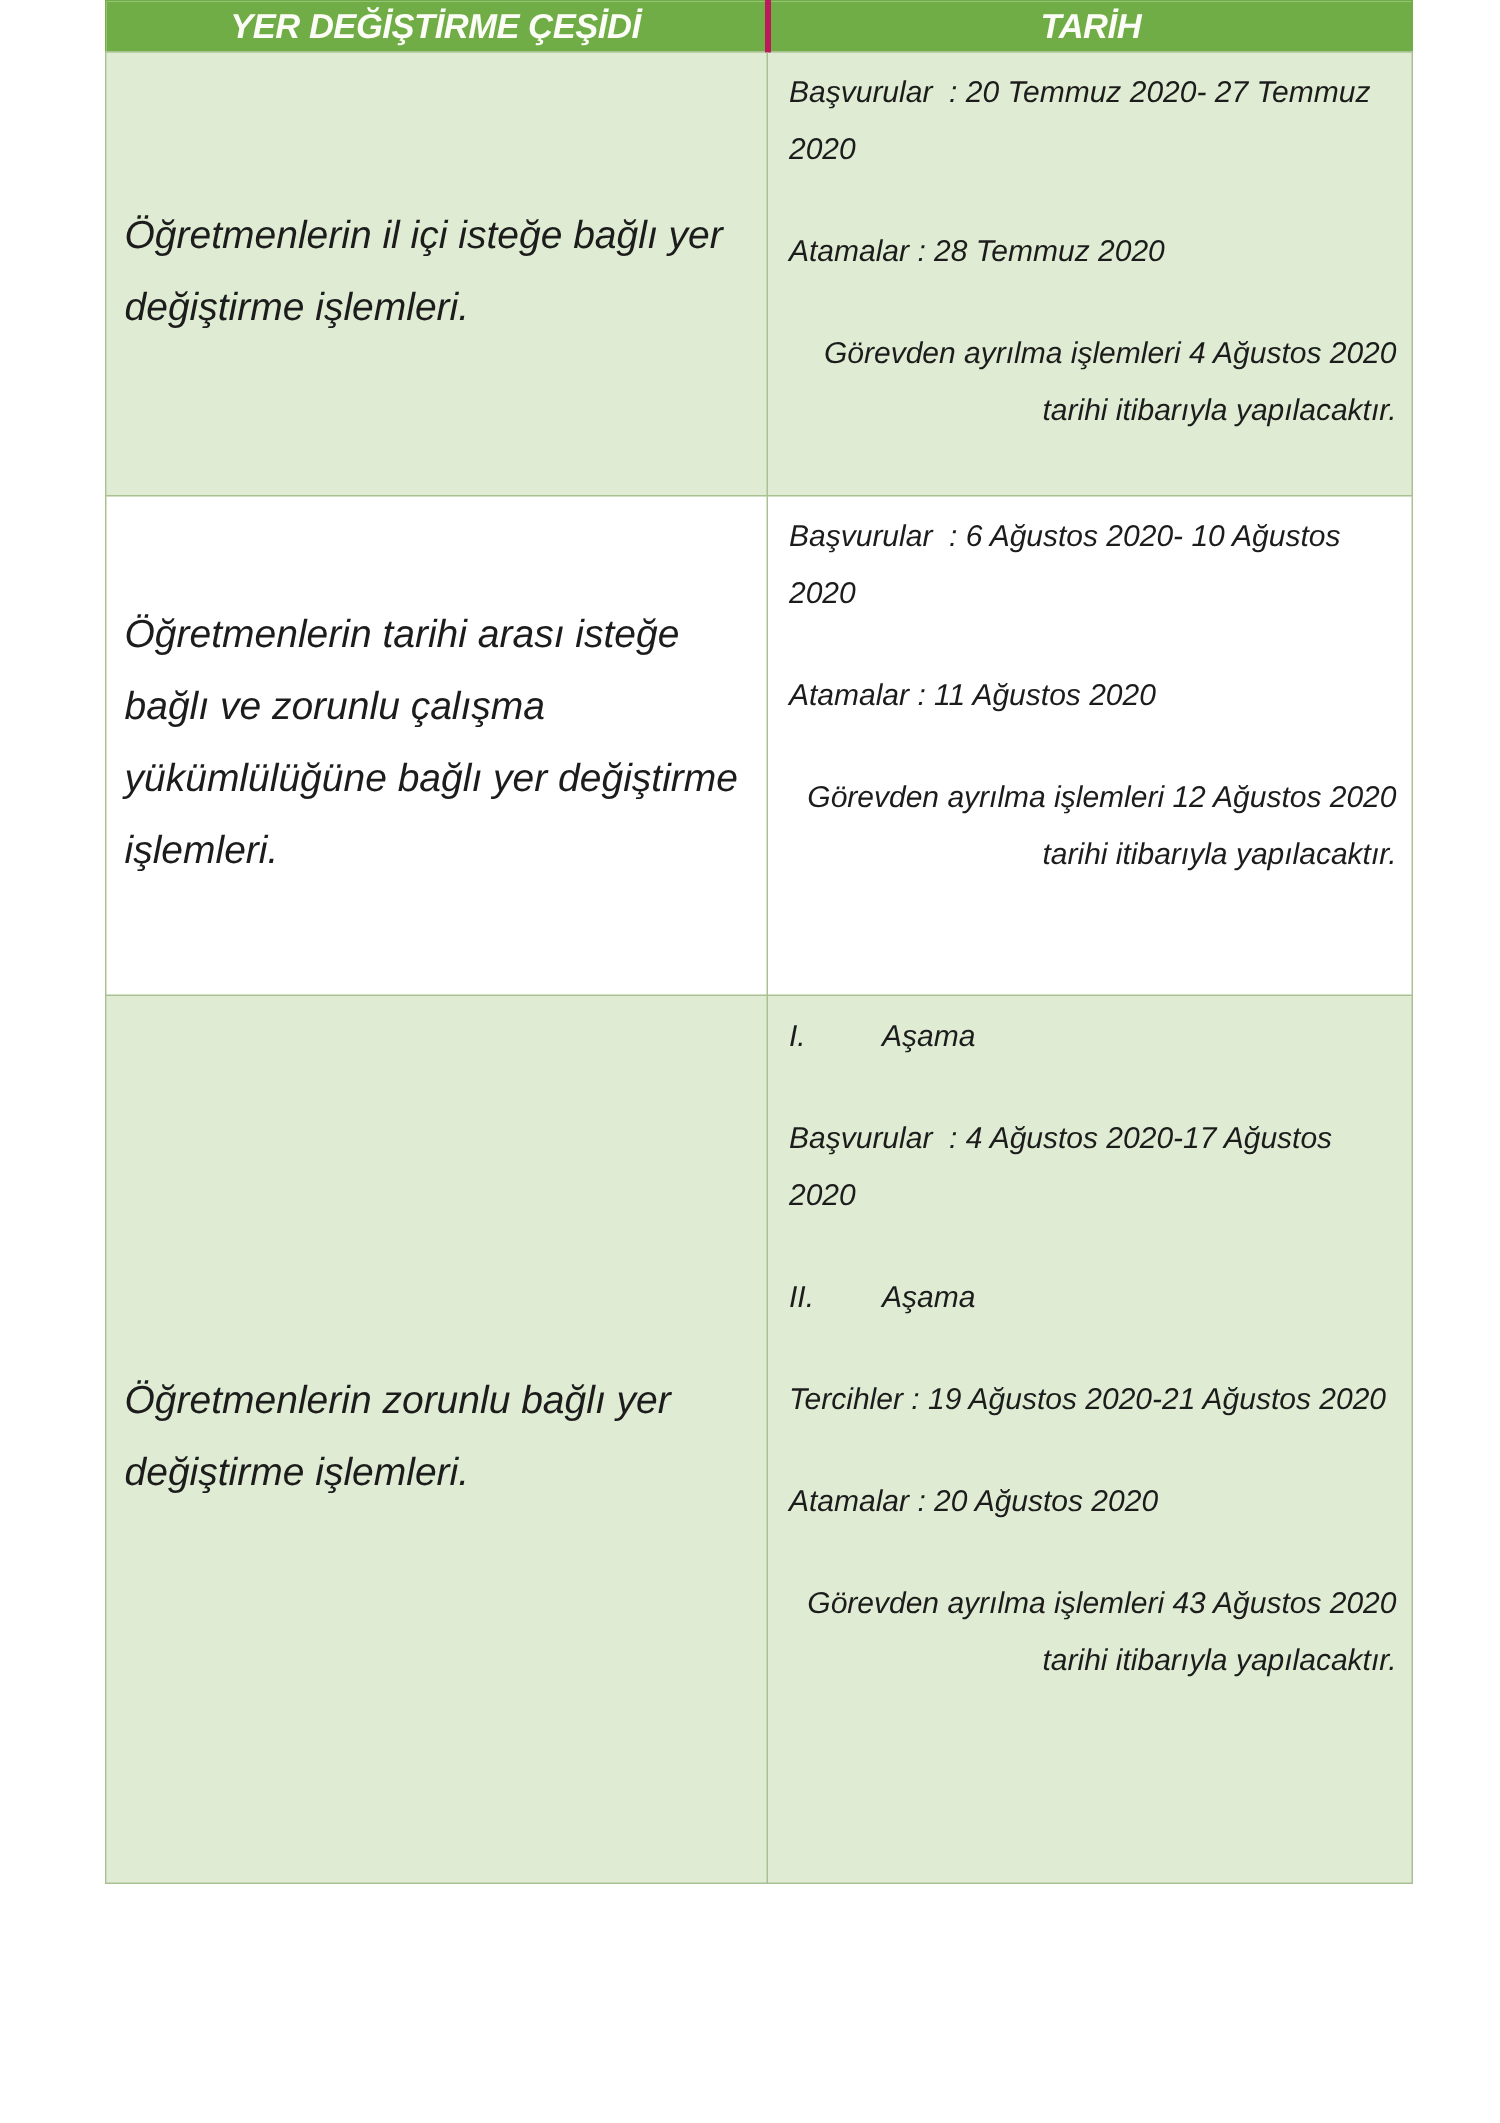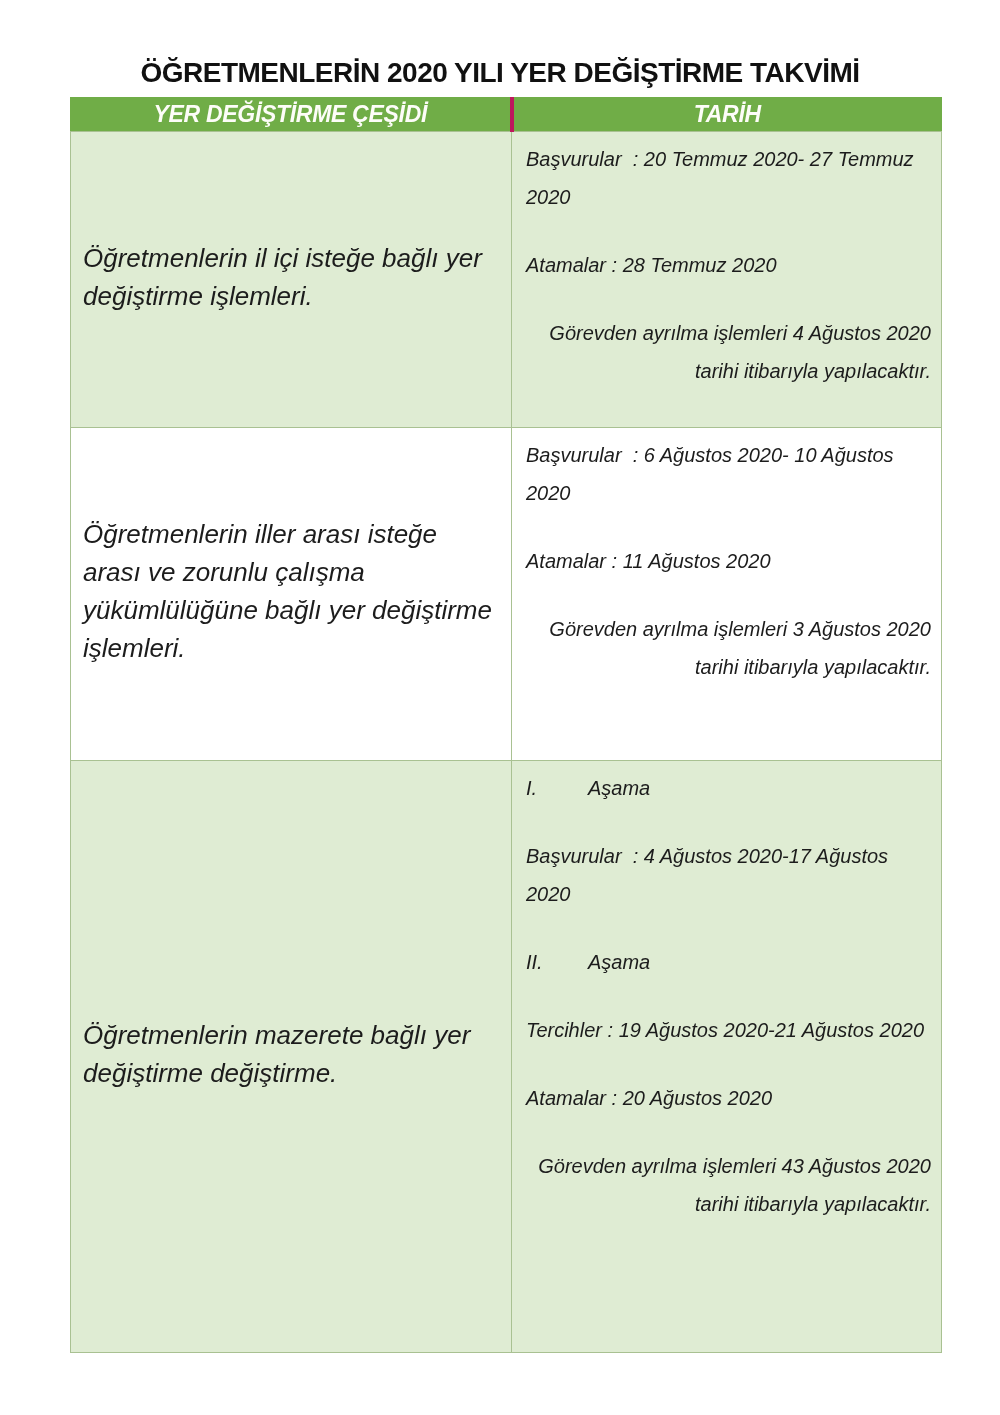--- a/index.html
+++ b/index.html
@@ -63,21 +63,21 @@
   }
   table.calendar th + th {
     border-left: 4px solid #be185d;
   }
   tr.row-tint td { background: var(--row-tint); }
   tr.row-plain td { background: #FFFFFF; }
   td.type-cell {
     vertical-align: middle;
     padding: 10px 12px 16px 12px;
     font-size: 26px;
-    line-height: 38px;
+    line-height: 48px;
   }
   td.date-cell {
     vertical-align: top;
     padding: 8px 10px 8px 14px;
     font-size: 20px;
     line-height: 38px;
   }
   .para {
     margin: 0 0 30px 0;
     white-space: pre-wrap;
@@ -89,21 +89,20 @@
   }
   tr.body-row-1 { height: 296px; }
   tr.body-row-2 { height: 333px; }
   tr.body-row-3 { height: 592px; }
 </style>
 </head>
 <body>
 
 <div class="page">
 
-  <h1 class="page-title">ÖĞRETMENLERİN 2020 YILI YER DEĞİŞTİRME TAKVİMİ</h1>
 
   <table class="calendar">
     <colgroup>
       <col class="c-type">
       <col class="c-date">
     </colgroup>
     <thead>
       <tr>
         <th>YER DEĞİŞTİRME ÇEŞİDİ</th>
         <th>TARİH</th>
@@ -114,30 +113,30 @@
       <tr class="row-tint body-row-1">
         <td class="type-cell">Öğretmenlerin il içi isteğe bağlı yer değiştirme işlemleri.</td>
         <td class="date-cell">
           <p class="para">Başvurular  : 20 Temmuz 2020- 27 Temmuz 2020</p>
           <p class="para">Atamalar : 28 Temmuz 2020</p>
           <p class="para">Görevden ayrılma işlemleri 4 Ağustos 2020 tarihi itibarıyla yapılacaktır.</p>
         </td>
       </tr>
 
       <tr class="row-plain body-row-2">
-        <td class="type-cell">Öğretmenlerin iller arası isteğe arası ve zorunlu çalışma yükümlülüğüne bağlı yer değiştirme işlemleri.</td>
+        <td class="type-cell">Öğretmenlerin tarihi arası isteğe bağlı ve zorunlu çalışma yükümlülüğüne bağlı yer değiştirme işlemleri.</td>
         <td class="date-cell">
           <p class="para">Başvurular  : 6 Ağustos 2020- 10 Ağustos 2020</p>
           <p class="para">Atamalar : 11 Ağustos 2020</p>
-          <p class="para">Görevden ayrılma işlemleri 3 Ağustos 2020 tarihi itibarıyla yapılacaktır.</p>
+          <p class="para">Görevden ayrılma işlemleri 12 Ağustos 2020 tarihi itibarıyla yapılacaktır.</p>
         </td>
       </tr>
 
       <tr class="row-tint body-row-3">
-        <td class="type-cell">Öğretmenlerin mazerete bağlı yer değiştirme değiştirme.</td>
+        <td class="type-cell">Öğretmenlerin zorunlu bağlı yer değiştirme işlemleri.</td>
         <td class="date-cell">
           <p class="para"><span class="num">I.</span><span>Aşama</span></p>
           <p class="para">Başvurular  : 4 Ağustos 2020-17 Ağustos 2020</p>
           <p class="para"><span class="num">II.</span><span>Aşama</span></p>
           <p class="para">Tercihler : 19 Ağustos 2020-21 Ağustos 2020</p>
           <p class="para">Atamalar : 20 Ağustos 2020</p>
           <p class="para">Görevden ayrılma işlemleri 43 Ağustos 2020 tarihi itibarıyla yapılacaktır.</p>
         </td>
       </tr>
 

